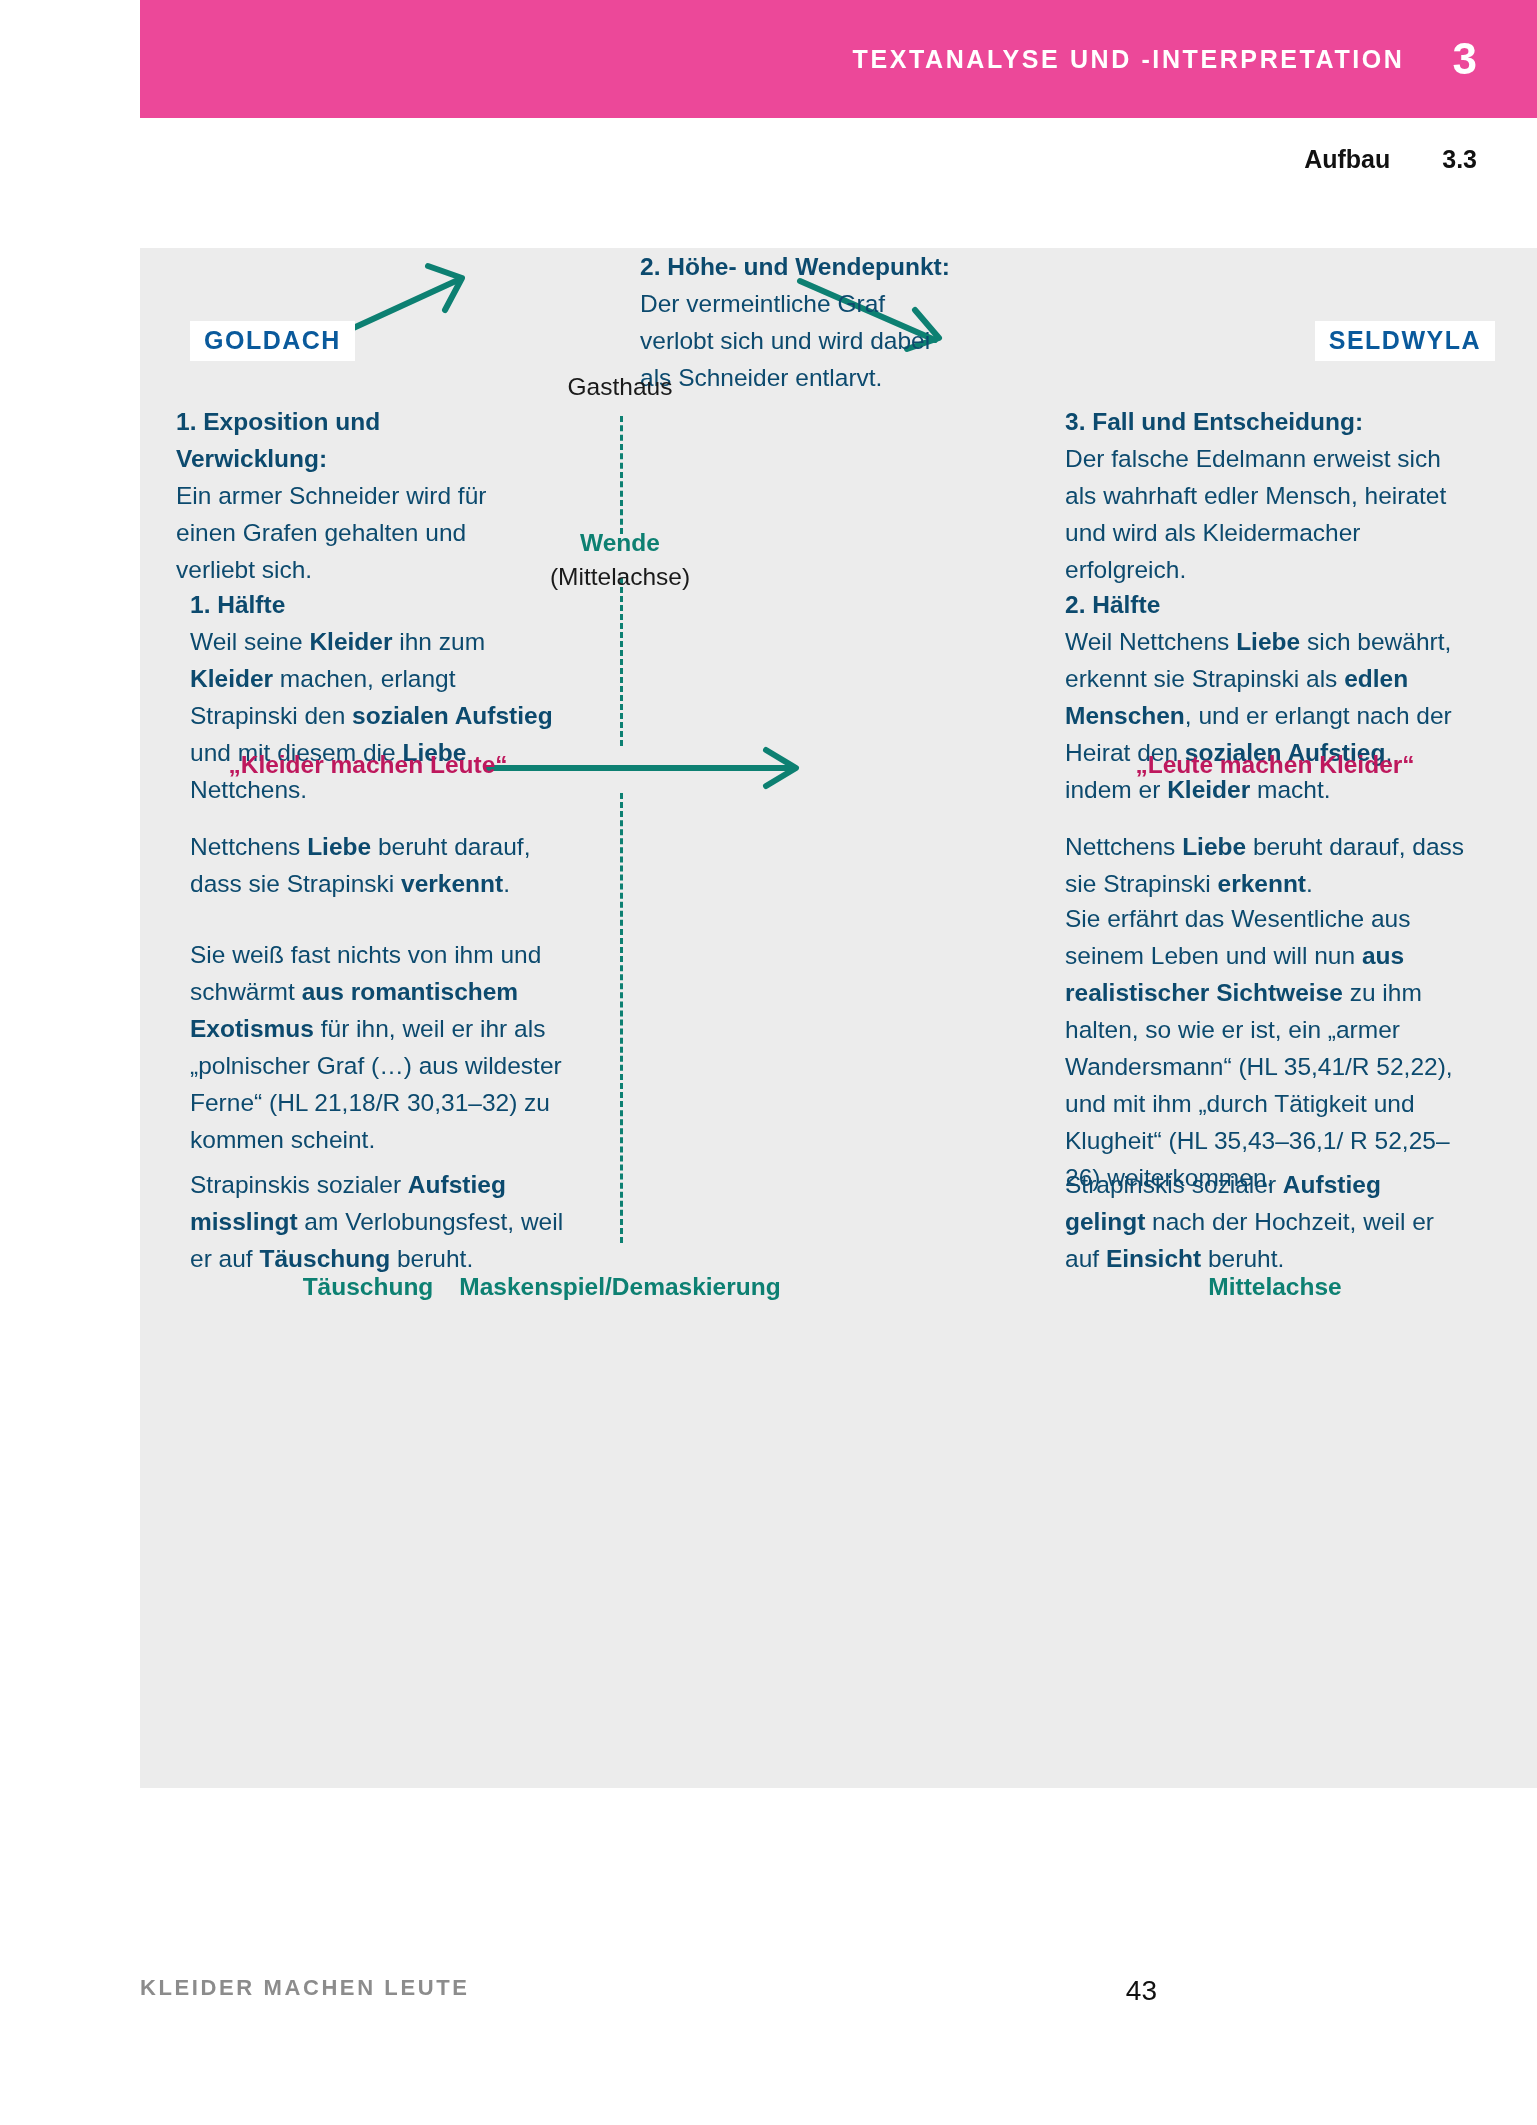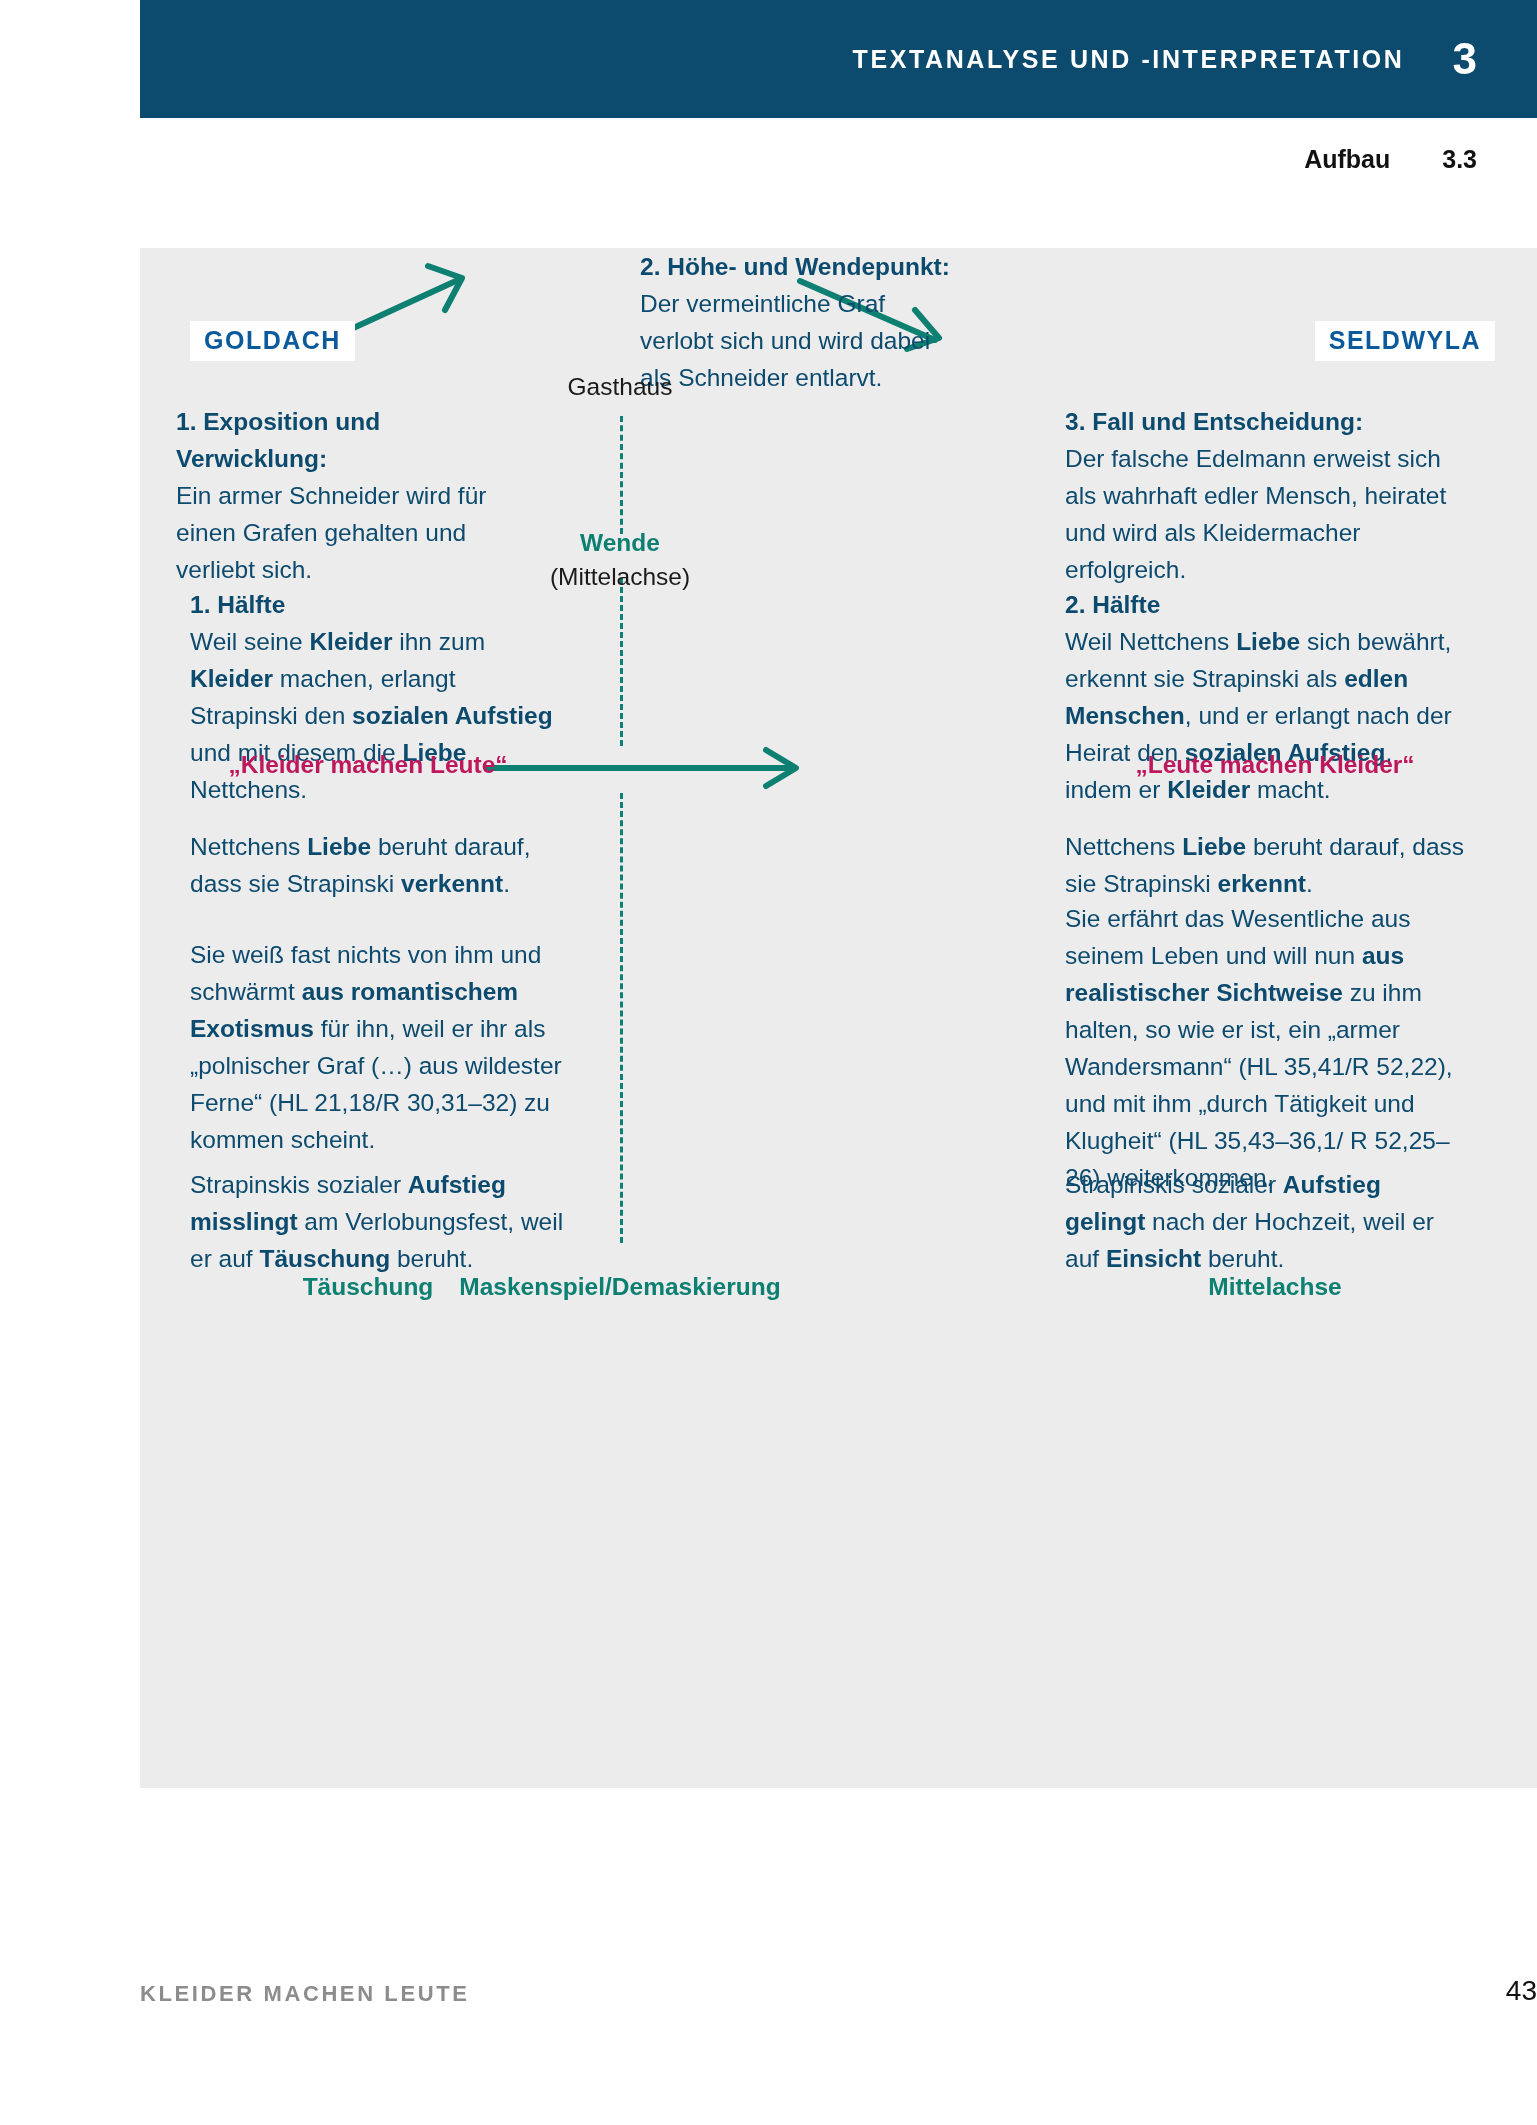--- a/index.html
+++ b/index.html
@@ -16,21 +16,21 @@
     overflow: hidden;
   }
 
   
   .header-bar {
     position: absolute;
     left: 140px;
     top: 0;
     width: 1397px;
     height: 118px;
-    background: #0c4a6e;
+    background: #ec4899;
     display: flex;
     align-items: center;
     justify-content: flex-end;
     box-sizing: border-box;
     padding-right: 60px;
   }
   .header-title {
     color: #ffffff;
     font-size: 25px;
     font-weight: 700;
@@ -119,22 +119,23 @@
     border-left: 3px dashed #0d8072;
   }
 
   
   .footer {
     position: absolute;
     left: 140px;
     bottom: 118px;
     width: 1397px;
     display: flex;
-    align-items: flex-end;
+    align-items: flex-start;
     justify-content: space-between;
+    padding-right: 380px;
     box-sizing: border-box;
   }
   .footer-title {
     color: #8c8c8c;
     font-size: 22px;
     font-weight: 700;
     letter-spacing: 2.6px;
     white-space: nowrap;
   }
   .footer-page {

